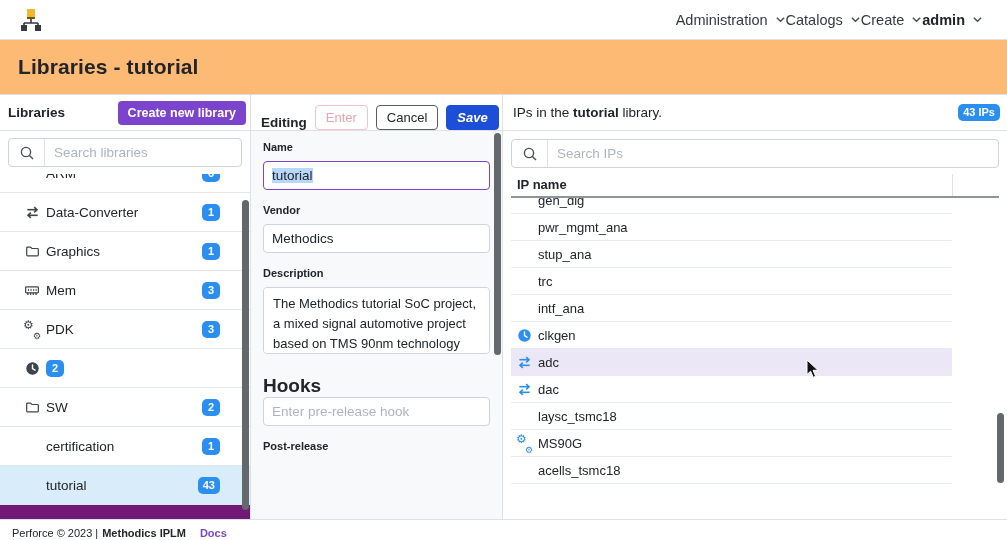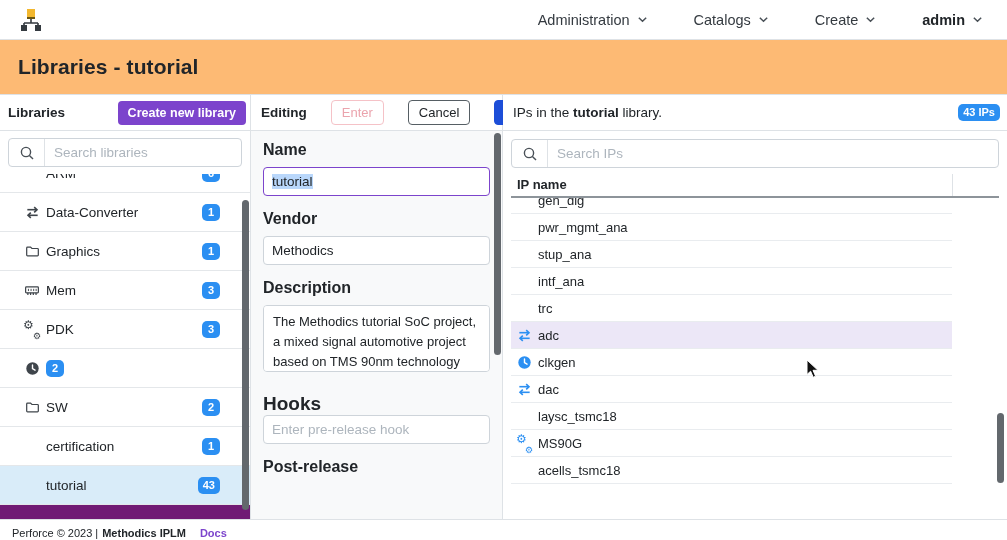--- a/index.html
+++ b/index.html
@@ -4,21 +4,21 @@
 <style>
   * { box-sizing: border-box; margin: 0; padding: 0; }
   html,body { width:1007px; height:540px; overflow:hidden; }
   body {
     font-family: "Liberation Sans", "DejaVu Sans", sans-serif;
     color:#212529; background:#fff; position:relative; font-size:14px;
   }
   
   .navbar { height:40px; background:#fff; border-bottom:1px solid #dee2e6;
     display:flex; align-items:center; padding:0 24px 0 18px; }
-  .nav-right { margin-left:auto; display:flex; align-items:center; gap:46px; }
+  .nav-right { margin-left:auto; display:flex; align-items:center; }
   .nav-item { display:flex; align-items:center; gap:7px; font-size:14.5px; color:#343a40; cursor:pointer; }
   .nav-item.bold { font-weight:700; color:#212529; }
   .chev { width:11px; height:11px; }
   
   .titlebar { height:55px; background:#fdba74; border-bottom:1px solid #dee2e6;
     display:flex; align-items:center; padding-left:18px; }
   .titlebar h1 { font-size:21px; font-weight:800; letter-spacing:.1px; }
   
   .main { display:flex; height:424px; background:#f1f3f5; }
   .panel-header { height:36px; background:#fff; border-bottom:1px solid #dee2e6;
@@ -44,29 +44,29 @@
     display:flex; align-items:center; padding:0 30px 0 24px; cursor:pointer; }
   .lib-row.active { background:#d9ecf9; }
   .lib-row .ic-slot { width:16px; height:16px; margin-right:6px; color:#3f454b;
     display:flex; align-items:center; justify-content:center; flex:none; }
   .lib-row .lname { font-size:13.5px; color:#212529; flex:1; }
   .badge { background:#2b8ff2; color:#fff; font-size:11px; font-weight:700;
     border-radius:5px; padding:2px 5px; min-width:18px; text-align:center; line-height:13px; }
   
   .mid-panel { width:252px; border-right:1px solid #dee2e6; position:relative;
     background:#f8f9fa; }
-  .mid-panel .panel-header { padding:0 12px 0 10px; gap:24px; }
+  .mid-panel .panel-header { padding:0 12px 0 10px; gap:8px;align-items:flex-end; }
   .mid-panel .ph-title { font-size:13.5px; font-weight:700; margin-right:auto; }
   .btn { border-radius:4px; font-size:13px; padding:4px 10px; cursor:pointer;
     font-family:inherit; background:#fff; }
   .btn-delete { border:1px solid #f5c2c7; color:#eba4ad; cursor:default; }
   .btn-cancel { border:1px solid #565e64; color:#212529; }
   .btn-save { border:1px solid #1d4ed8; background:#1d4ed8; color:#fff; font-weight:600;font-style:italic; }
   .form { padding:10px 12px 0 12px; }
-  .flabel { display:block; font-size:16px; font-weight:700; margin:14px 0 8px; }
+  .flabel { display:block; font-size:11px; font-weight:700; margin:14px 0 8px; }
   .flabel:first-child { margin-top:0; }
   .tinput { width:100%; height:29px; background:#fff; border:1px solid #ced4da;
     border-radius:4px; font-size:13.5px; padding:0 8px; font-family:inherit;
     color:#212529; outline:none; display:flex; align-items:center; }
   .tinput.purple { border:1.5px solid #7c44cc; }
   .tinput .selected { background:#b9d7fb; }
   .tinput input { border:none; outline:none; width:100%; font:inherit; color:inherit;
     background:transparent; }
   .tinput input::placeholder { color:#adb5bd; }
   textarea.tarea { width:100%; height:67px; background:#fff; border:1px solid #ced4da;
@@ -308,48 +308,48 @@
           <div class="ip-row">
             <span class="ic-slot"></span>
             <span class="ipname">pwr_mgmt_ana</span>
           </div>
           <div class="ip-row">
             <span class="ic-slot"></span>
             <span class="ipname">stup_ana</span>
           </div>
           <div class="ip-row">
             <span class="ic-slot"></span>
+            <span class="ipname">trc</span>
+          </div>
+          <div class="ip-row">
+            <span class="ic-slot"></span>
             <span class="ipname">intf_ana</span>
           </div>
           <div class="ip-row">
-            <span class="ic-slot"></span>
-            <span class="ipname">trc</span>
+            <span class="ic-slot">
+              <svg width="15" height="15" viewBox="0 0 16 16">
+                <circle cx="8" cy="8" r="6.6" fill="currentColor"></circle>
+                <path d="M8 4.3V8.2l2.7 1.6" stroke="#fff" stroke-width="1.5" fill="none" stroke-linecap="round"></path>
+              </svg>
+            </span>
+            <span class="ipname">clkgen</span>
           </div>
           <div class="ip-row active">
             <span class="ic-slot">
               <svg width="15" height="15" viewBox="0 0 16 16" fill="none">
                 <path d="M2.5 5h9.5" stroke="currentColor" stroke-width="1.7"></path>
                 <path d="M9.8 2.2 12.8 5 9.8 7.8" stroke="currentColor" stroke-width="1.7"></path>
                 <path d="M13.5 11H4" stroke="currentColor" stroke-width="1.7"></path>
                 <path d="M6.2 8.2 3.2 11 6.2 13.8" stroke="currentColor" stroke-width="1.7"></path>
               </svg>
             </span>
             <span class="ipname">adc</span>
           </div>
           <div class="ip-row">
             <span class="ic-slot">
-              <svg width="15" height="15" viewBox="0 0 16 16">
-                <circle cx="8" cy="8" r="6.6" fill="currentColor"></circle>
-                <path d="M8 4.3V8.2l2.7 1.6" stroke="#fff" stroke-width="1.5" fill="none" stroke-linecap="round"></path>
-              </svg>
-            </span>
-            <span class="ipname">clkgen</span>
-          </div>
-          <div class="ip-row">
-            <span class="ic-slot">
               <svg width="15" height="15" viewBox="0 0 16 16" fill="none">
                 <path d="M2.5 5h9.5" stroke="currentColor" stroke-width="1.7"></path>
                 <path d="M9.8 2.2 12.8 5 9.8 7.8" stroke="currentColor" stroke-width="1.7"></path>
                 <path d="M13.5 11H4" stroke="currentColor" stroke-width="1.7"></path>
                 <path d="M6.2 8.2 3.2 11 6.2 13.8" stroke="currentColor" stroke-width="1.7"></path>
               </svg>
             </span>
             <span class="ipname">dac</span>
           </div>
           <div class="ip-row">

